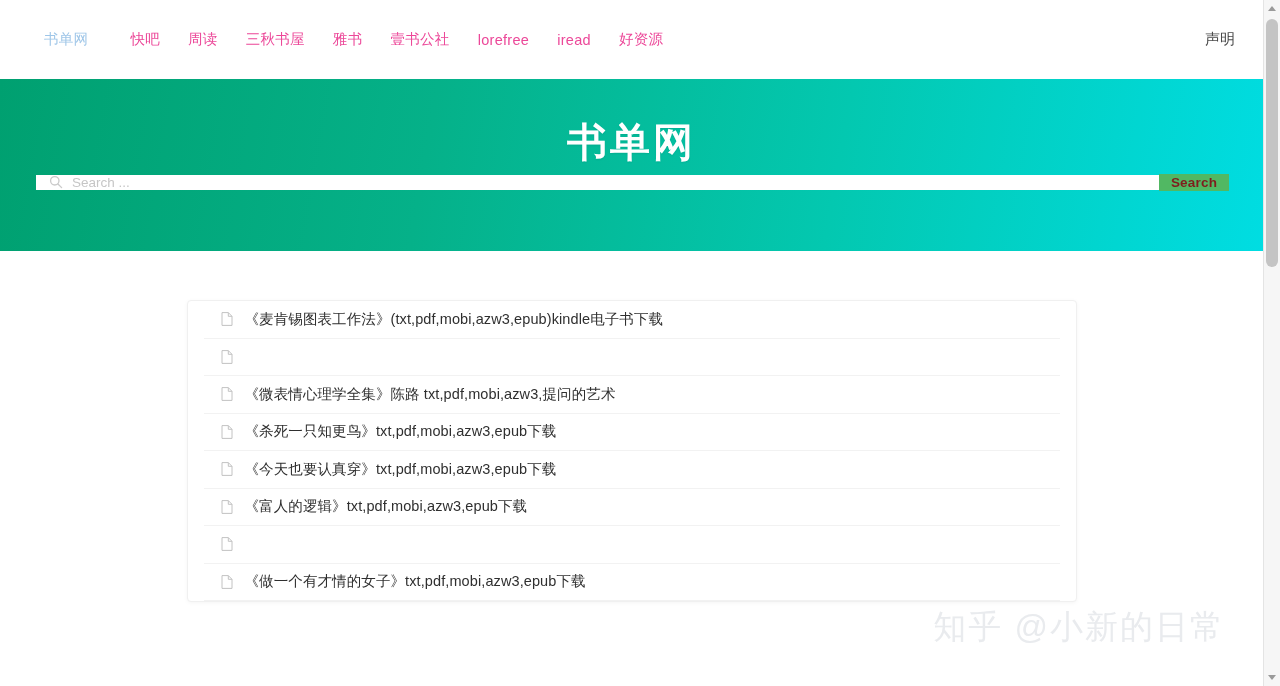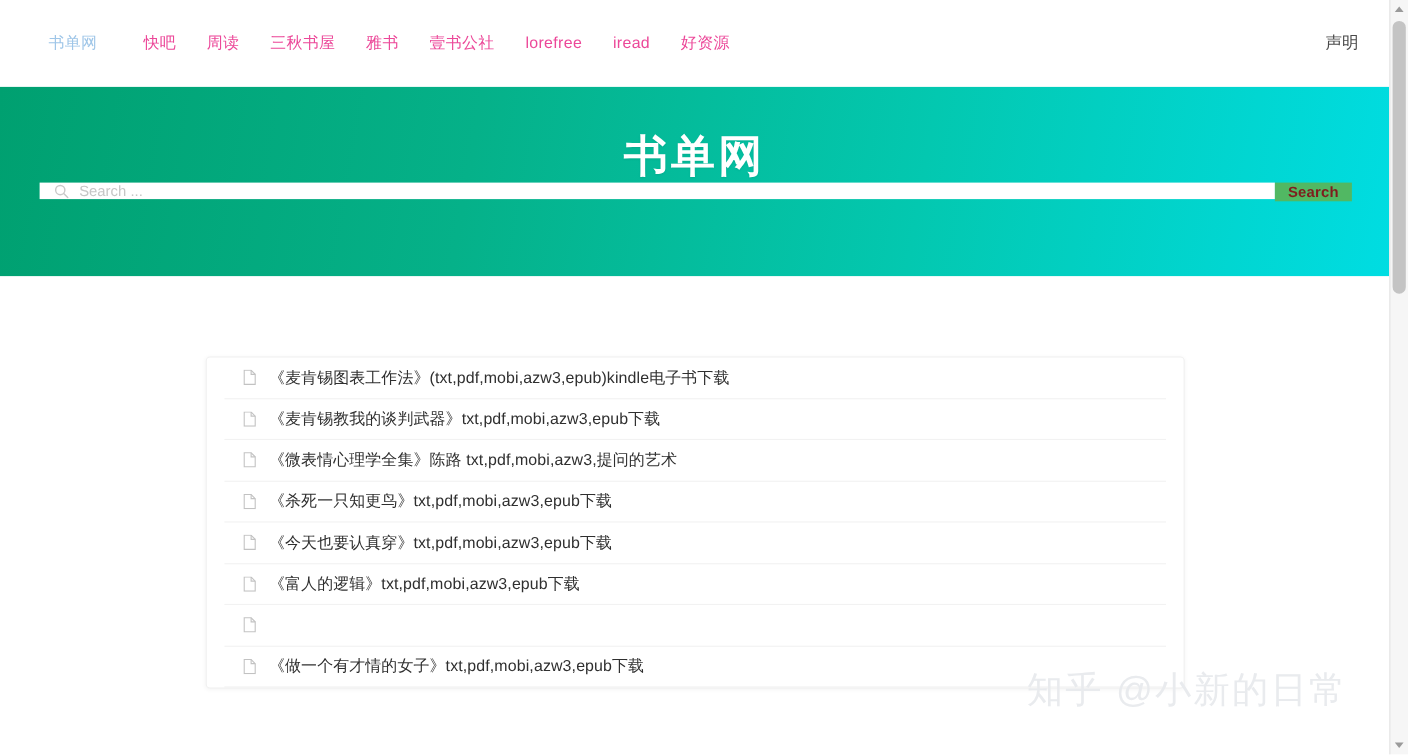--- a/index.html
+++ b/index.html
@@ -81,21 +81,21 @@
     margin: 0;
     line-height: 1.1;
     text-shadow: 0 1px 2px rgba(0,0,0,.08);
   }
   .search-row {
     position: absolute;
     left: 36px;
     right: 34px;
     top: 87px;
     display: flex;
-    align-items: flex-start;
+    align-items: center;
     height: 32px;
   }
   .search-box {
     flex: 1 1 auto;
     background: #ffffff;
     display: flex;
     align-items: center;
     padding-left: 13px;
     box-sizing: border-box;
   }
@@ -128,21 +128,21 @@
     font-size: 13.5px;
     font-family: inherit;
     cursor: pointer;
     letter-spacing: .2px;
     font-weight: bold;
   }
 
   
   .content {
     background: #ffffff;
-    padding-top: 73px;
+    padding-top: 49px;
     min-height: 200px;
   }
   .card {
     width: 890px;
     margin: 0 auto;
     background: #ffffff;
     border: 1px solid #f0f0f0;
     border-radius: 4px;
     box-shadow: 0 1px 4px rgba(0,0,0,.045);
     box-sizing: border-box;
@@ -273,21 +273,20 @@
               <path d="M1 0.6 H7.3 L11 4.3 V13.4 H1 Z" fill="none" stroke="#9a9a9a" stroke-width="1"></path>
               <path d="M7.3 0.6 V4.3 H11" fill="none" stroke="#9a9a9a" stroke-width="1"></path>
             </svg>
             <span class="item-text">《麦肯锡图表工作法》(txt,pdf,mobi,azw3,epub)kindle电子书下载</span>
           </a>
           <a class="list-item">
             <svg class="doc-icon" viewBox="0 0 12 14">
               <path d="M1 0.6 H7.3 L11 4.3 V13.4 H1 Z" fill="none" stroke="#9a9a9a" stroke-width="1"></path>
               <path d="M7.3 0.6 V4.3 H11" fill="none" stroke="#9a9a9a" stroke-width="1"></path>
             </svg>
-            <span class="item-text">《麦肯锡教我的谈判武器》txt,pdf,mobi,azw3,epub下载</span>
           </a>
           <a class="list-item">
             <svg class="doc-icon" viewBox="0 0 12 14">
               <path d="M1 0.6 H7.3 L11 4.3 V13.4 H1 Z" fill="none" stroke="#9a9a9a" stroke-width="1"></path>
               <path d="M7.3 0.6 V4.3 H11" fill="none" stroke="#9a9a9a" stroke-width="1"></path>
             </svg>
             <span class="item-text">《微表情心理学全集》陈路 txt,pdf,mobi,azw3,提问的艺术</span>
           </a>
           <a class="list-item">
             <svg class="doc-icon" viewBox="0 0 12 14">

